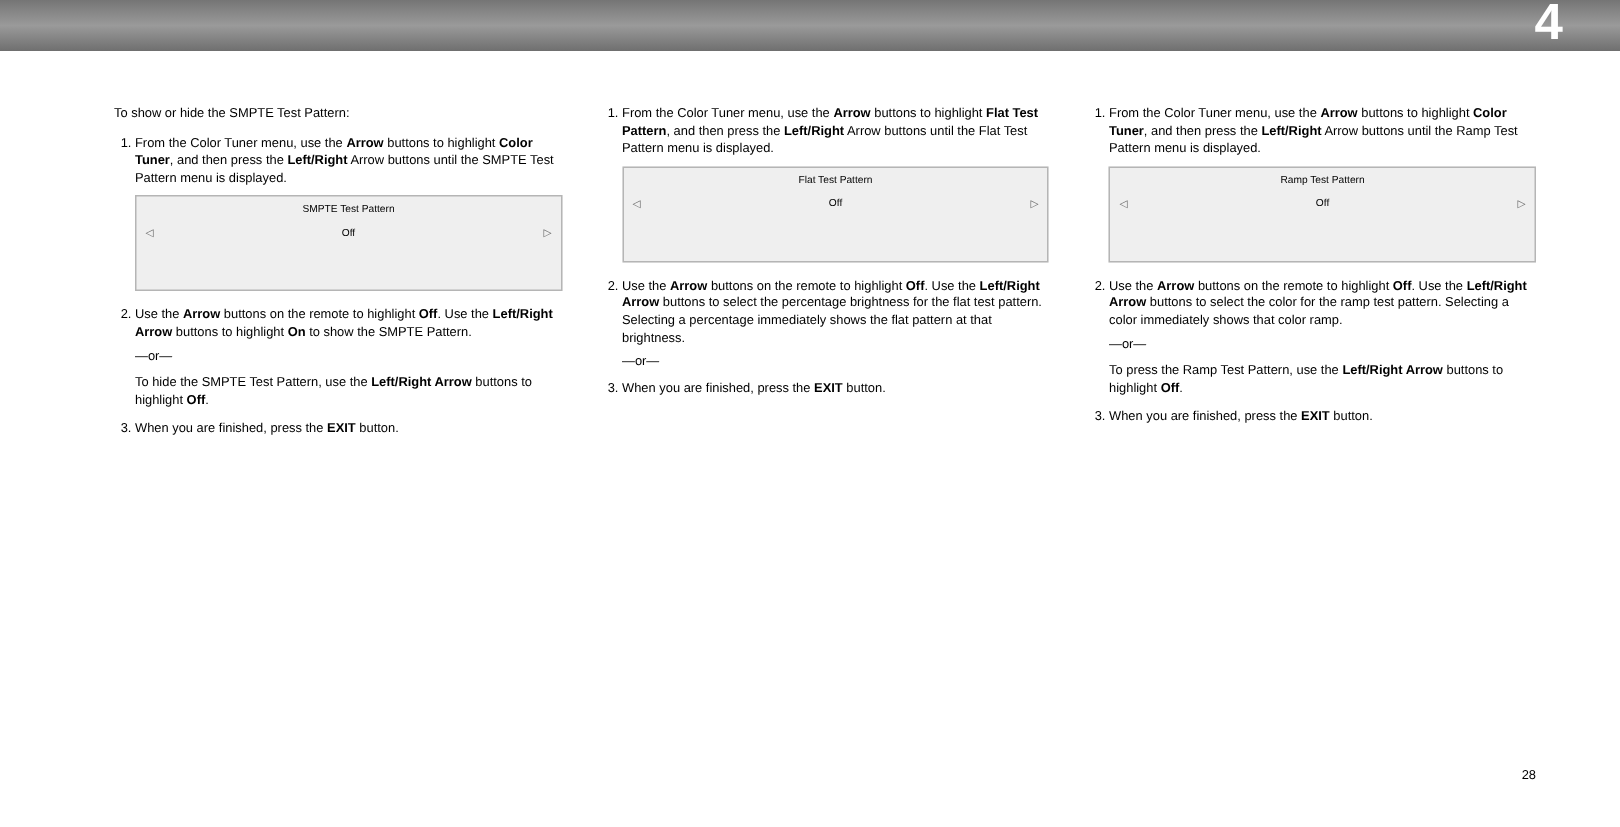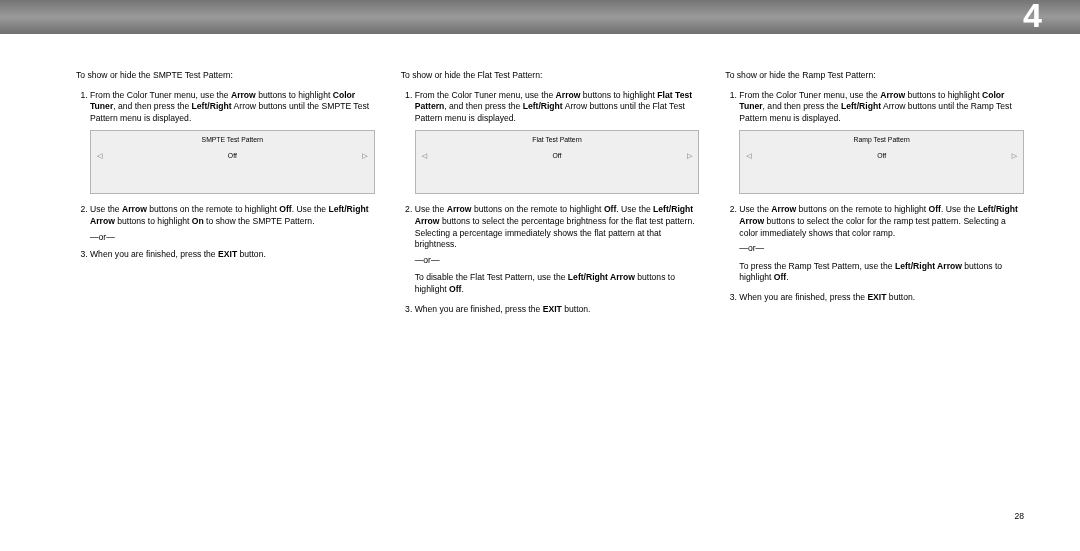--- a/index.html
+++ b/index.html
@@ -58,58 +58,56 @@
           <span class="chev left">◁</span>
           <span class="chev right">▷</span>
           <div class="ui-value-row">
               <span class="ui-label">Off</span>
             </div>
         </div>
       </li>
       <li>
         <span>Use the </span><b>Arrow</b><span> buttons on the remote to highlight </span><b>Off</b><span>. Use the </span><b>Left/Right Arrow</b><span> buttons to highlight </span><b>On</b><span> to show the SMPTE Pattern.</span>
         <div class="or">—or—</div>
+        <div class="sub">
+          <span>To hide the SMPTE Test Pattern, use the </span><b>Left/Right Arrow</b><span> buttons to highlight </span><b>Off</b><span>.</span>
+        </div>
       </li>
       <li>
         <span>When you are finished, press the </span><b>EXIT</b><span> button.</span>
       </li>
     </ol>
   </div>
 
   <div class="col">
-    <div class="intro">To show or hide the Flat Test Pattern:</div>
     <ol>
       <li>
         <span>From the Color Tuner menu, use the </span><b>Arrow</b><span> buttons to highlight </span><b>Flat Test Pattern</b><span>, and then press the </span><b>Left/Right</b><span> Arrow buttons until the Flat Test Pattern menu is displayed.</span>
         <div class="ui-box">
           <div class="ui-label-row">
               <span class="ui-label">Flat Test Pattern</span>
             </div>
           <span class="chev left">◁</span>
           <span class="chev right">▷</span>
           <div class="ui-value-row">
               <span class="ui-label">Off</span>
             </div>
         </div>
       </li>
       <li>
         <span>Use the </span><b>Arrow</b><span> buttons on the remote to highlight </span><b>Off</b><span>. Use the </span><b>Left/Right Arrow</b><span> buttons to select the percentage brightness for the flat test pattern. Selecting a percentage immediately shows the flat pattern at that brightness.</span>
         <div class="or">—or—</div>
-        <div class="sub">
-          <span>To disable the Flat Test Pattern, use the </span><b>Left/Right Arrow</b><span> buttons to highlight </span><b>Off</b><span>.</span>
-        </div>
       </li>
       <li>
         <span>When you are finished, press the </span><b>EXIT</b><span> button.</span>
       </li>
     </ol>
   </div>
 
   <div class="col">
-    <div class="intro">To show or hide the Ramp Test Pattern:</div>
     <ol>
       <li>
         <span>From the Color Tuner menu, use the </span><b>Arrow</b><span> buttons to highlight </span><b>Color Tuner</b><span>, and then press the </span><b>Left/Right</b><span> Arrow buttons until the Ramp Test Pattern menu is displayed.</span>
         <div class="ui-box">
           <div class="ui-label-row">
               <span class="ui-label">Ramp Test Pattern</span>
             </div>
           <span class="chev left">◁</span>
           <span class="chev right">▷</span>
           <div class="ui-value-row">

